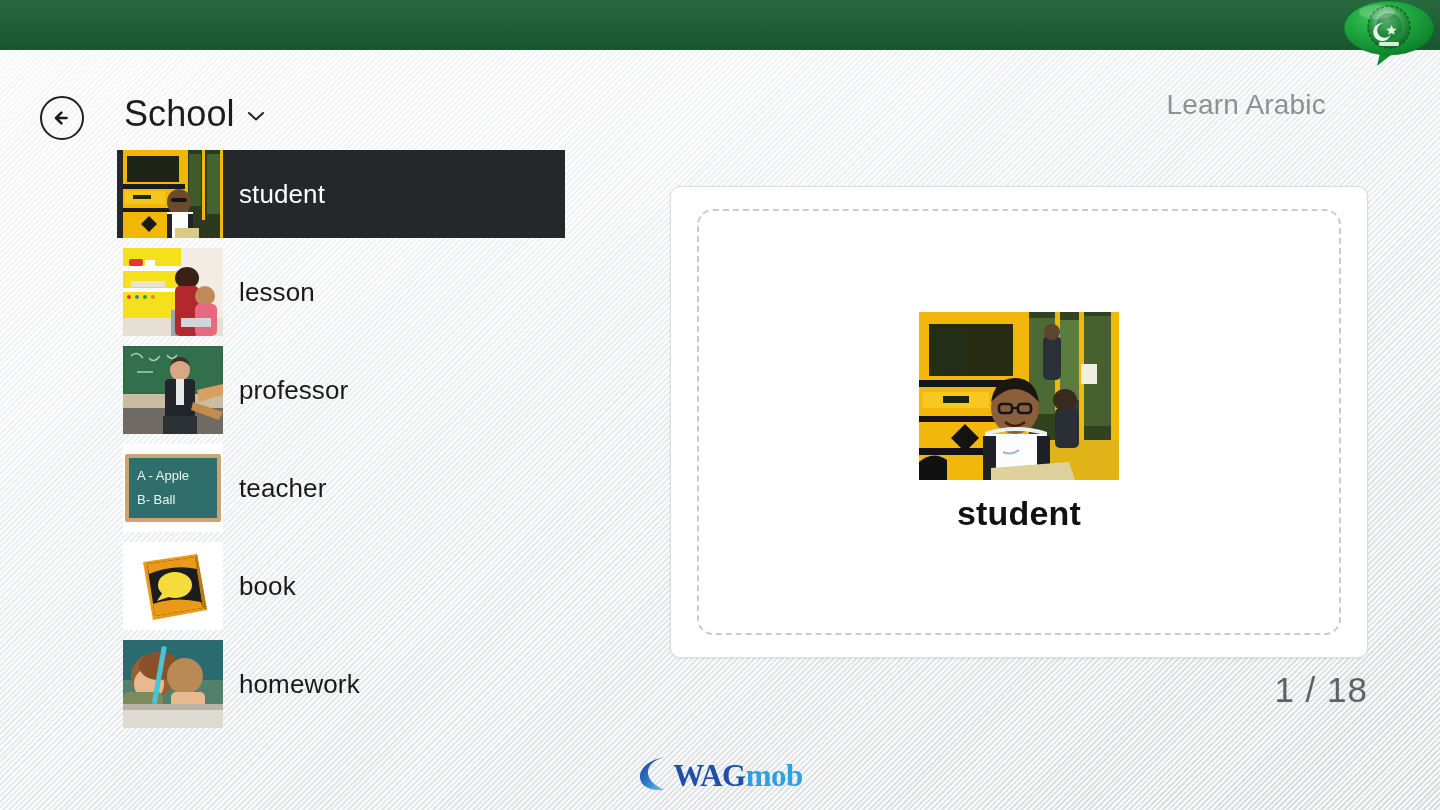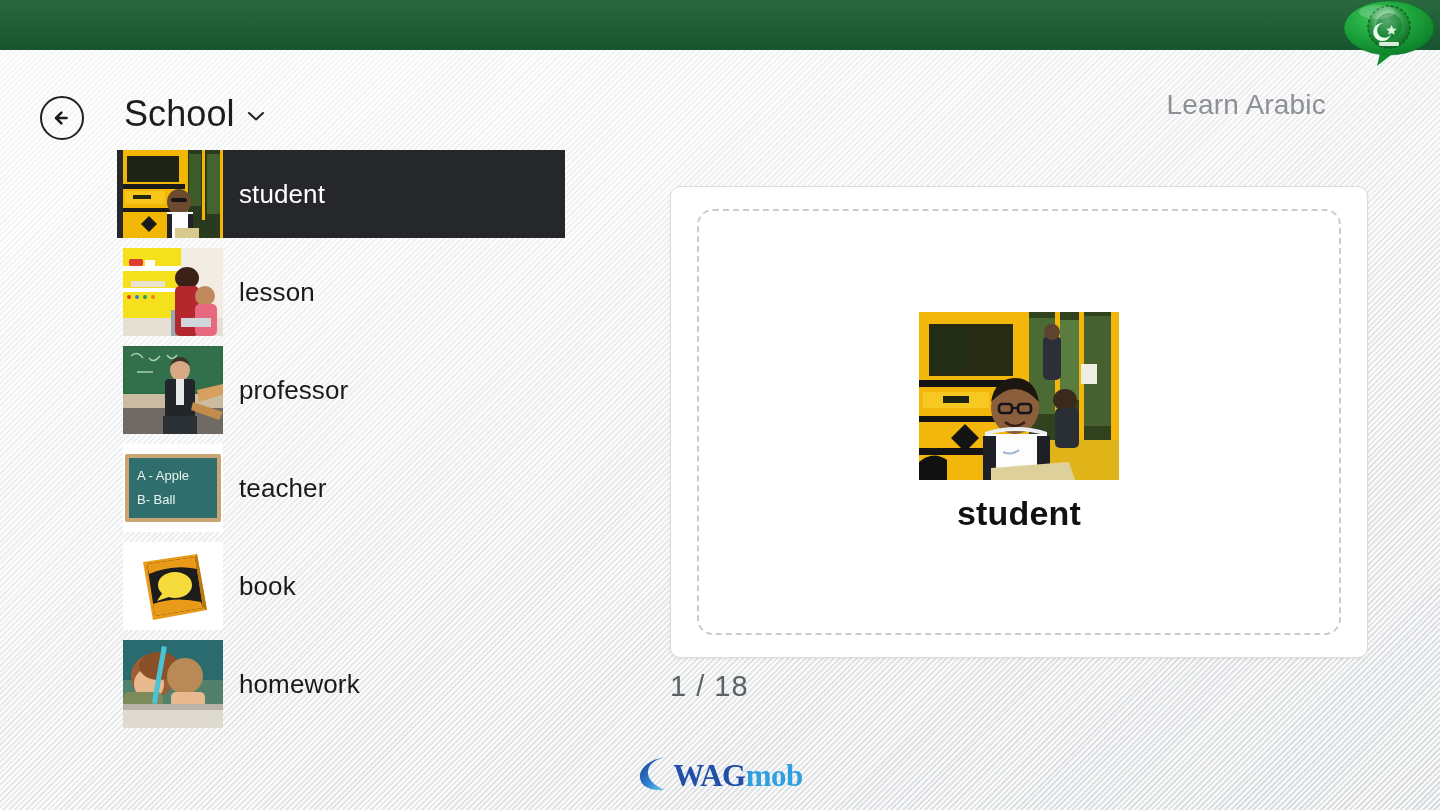--- a/index.html
+++ b/index.html
@@ -176,22 +176,22 @@
   .card-word {
     font-size: 34px;
     font-weight: bold;
     color: #111111;
     letter-spacing: 0.2px;
   }
   .counter {
     position: absolute;
     left: 670px; top: 670px;
     width: 698px;
-    text-align: left;
-    font-size: 29px;
+    text-align: right;
+    font-size: 35px;
     font-weight: 300;
     color: #5e6266;
     letter-spacing: 1px;
   }
 
   
   .footer-brand {
     position: absolute;
     left: 0; bottom: 14px;
     width: 1440px;

